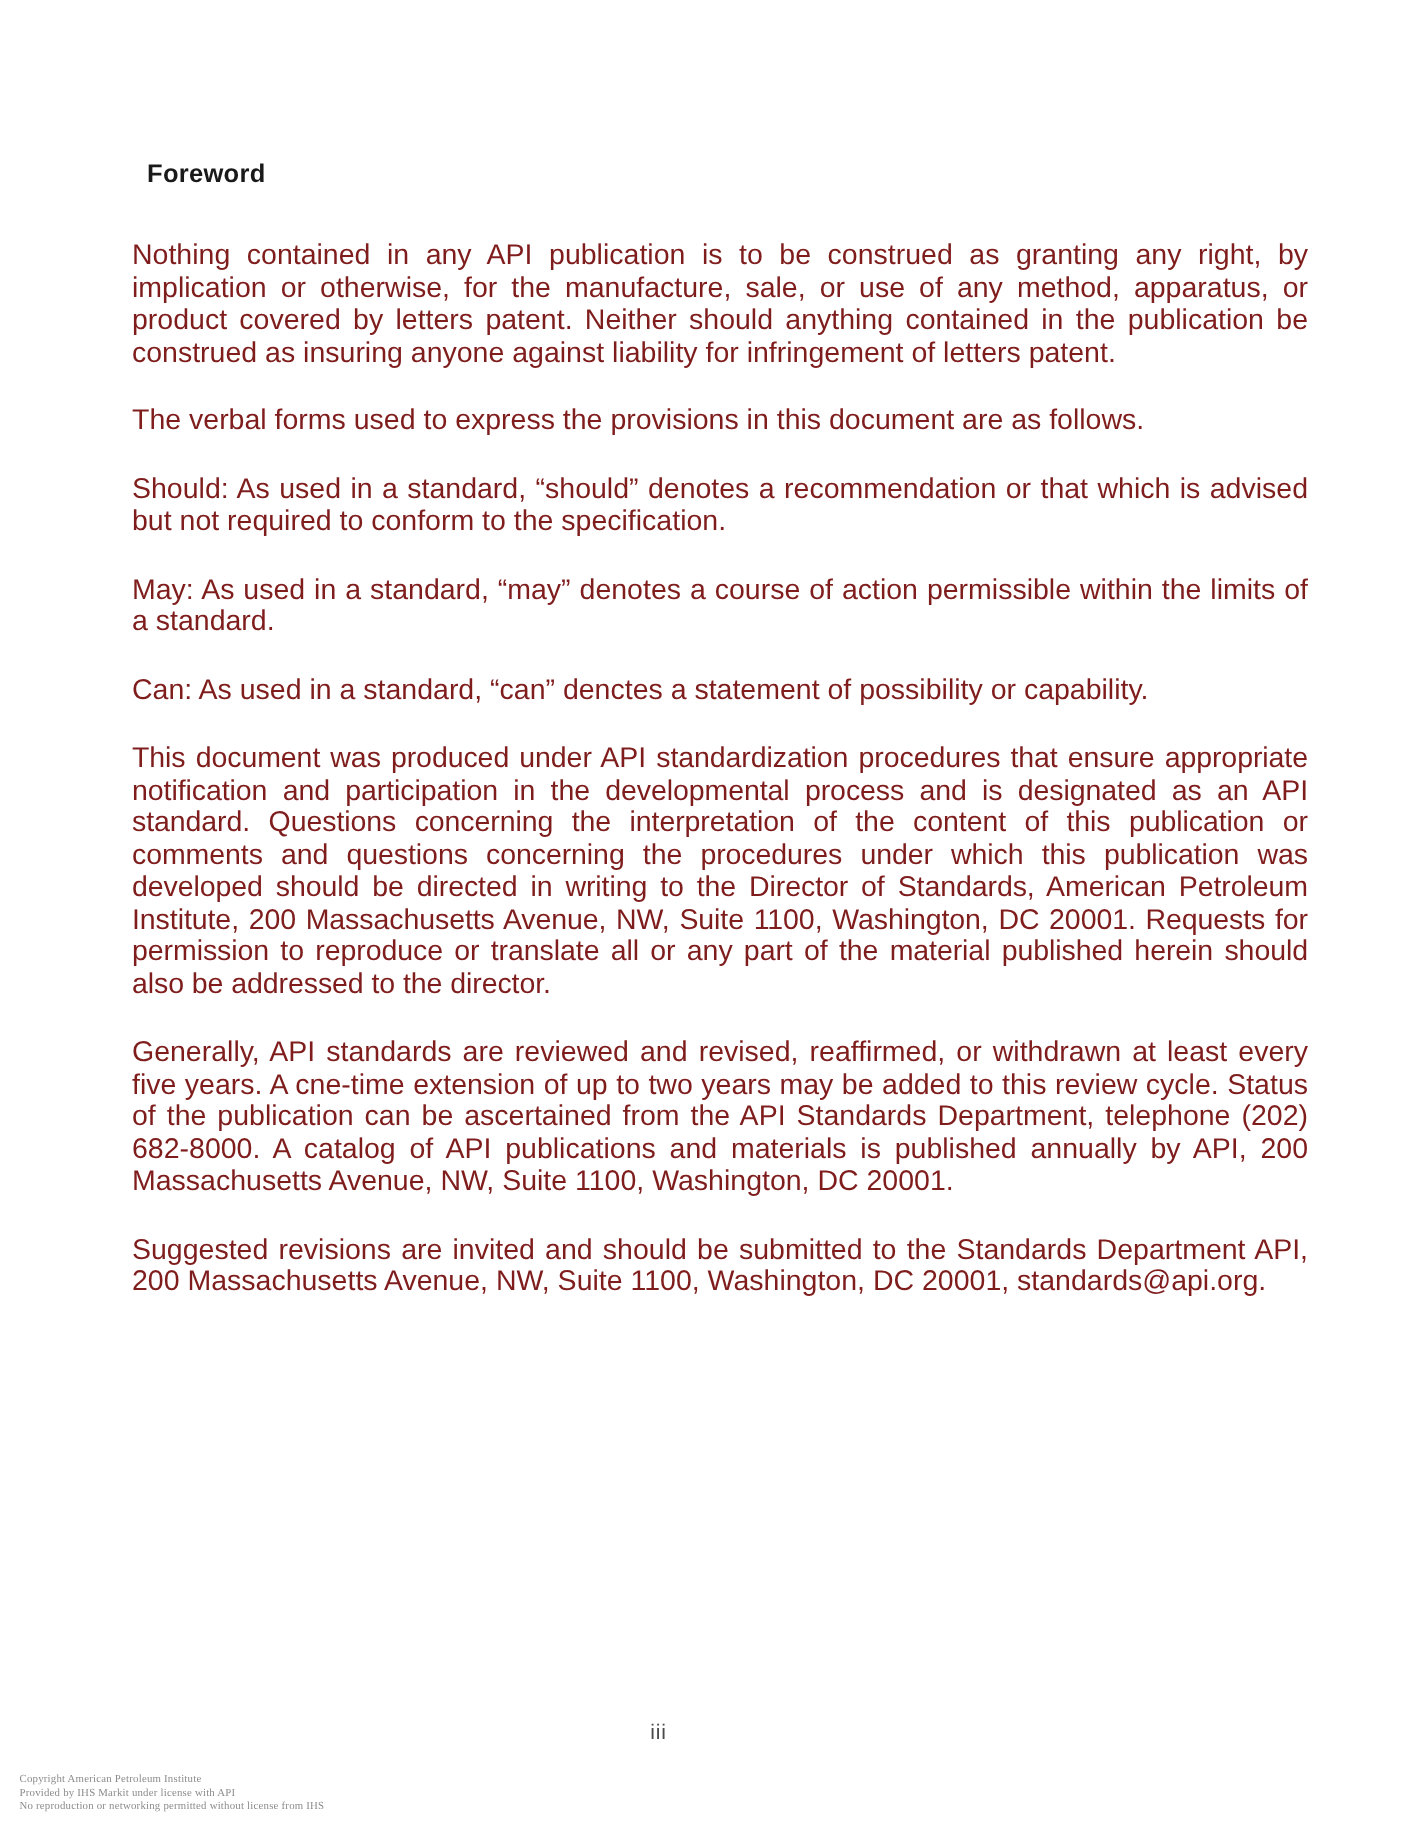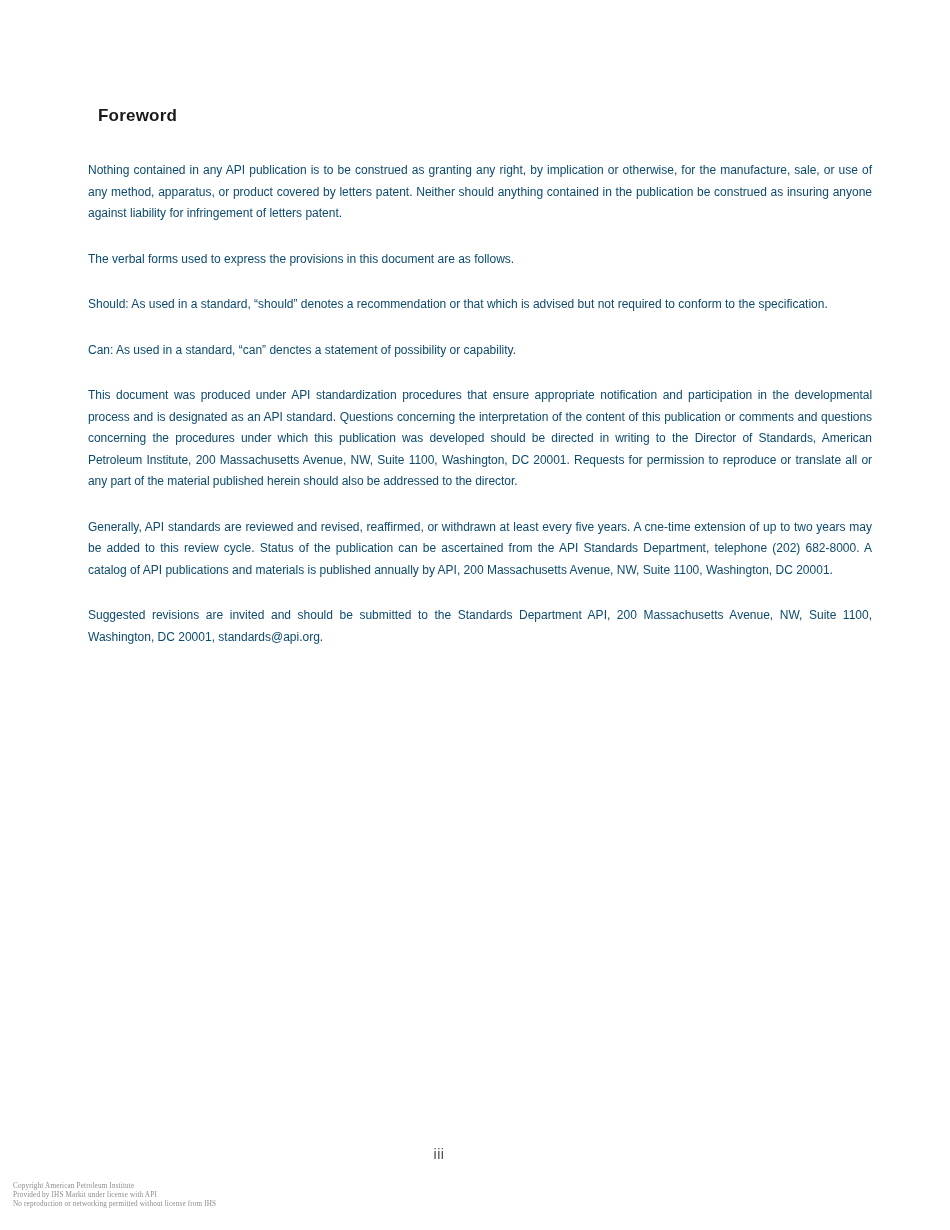--- a/index.html
+++ b/index.html
@@ -23,23 +23,23 @@
     width: 784px;
   }
   .doc-title {
     font-size: 17px;
     font-weight: bold;
     color: #1a1a1a;
     letter-spacing: 0.2px;
     margin: 0 0 34px 10px;
   }
   .para {
-    font-size: 12px;
+    font-size: 19px;
     line-height: 21.5px;
-    color: #0c4a6e;
+    color: #7f1d1d;
     text-align: justify;
     text-justify: inter-word;
     margin: 0 0 24px 0;
   }
   .para:last-child {
     margin-bottom: 0;
   }
   .para.tight {
     letter-spacing: -0.05px;
   }
@@ -77,20 +77,21 @@
 
     <h1 class="doc-title">Foreword</h1>
 
     <p class="para">Nothing contained in any API publication is to be construed as granting any right, by implication or otherwise, for the manufacture, sale, or use of any method, apparatus, or product covered by letters patent. Neither should anything contained in the publication be construed as insuring anyone against liability for infringement of letters patent.</p>
 
     <p class="para">The verbal forms used to express the provisions in this document are as follows.</p>
 
 
     <p class="para">Should: As used in a standard, “should” denotes a recommendation or that which is advised but not required to conform to the specification.</p>
 
+    <p class="para">May: As used in a standard, “may” denotes a course of action permissible within the limits of a standard.</p>
 
     <p class="para">Can: As used in a standard, “can” denctes a statement of possibility or capability.</p>
 
     <p class="para tight">This document was produced under API standardization procedures that ensure appropriate notification and participation in the developmental process and is designated as an API standard. Questions concerning the interpretation of the content of this publication or comments and questions concerning the procedures under which this publication was developed should be directed in writing to the Director of Standards, American Petroleum Institute, 200 Massachusetts Avenue, NW, Suite 1100, Washington, DC 20001. Requests for permission to reproduce or translate all or any part of the material published herein should also be addressed to the director.</p>
 
     <p class="para">Generally, API standards are reviewed and revised, reaffirmed, or withdrawn at least every five years. A cne-time extension of up to two years may be added to this review cycle. Status of the publication can be ascertained from the API Standards Department, telephone (202) 682-8000. A catalog of API publications and materials is published annually by API, 200 Massachusetts Avenue, NW, Suite 1100, Washington, DC 20001.</p>
 
     <p class="para">Suggested revisions are invited and should be submitted to the Standards Department API, 200 Massachusetts Avenue, NW, Suite 1100, Washington, DC 20001, standards@api.org.</p>
 
   </div>

